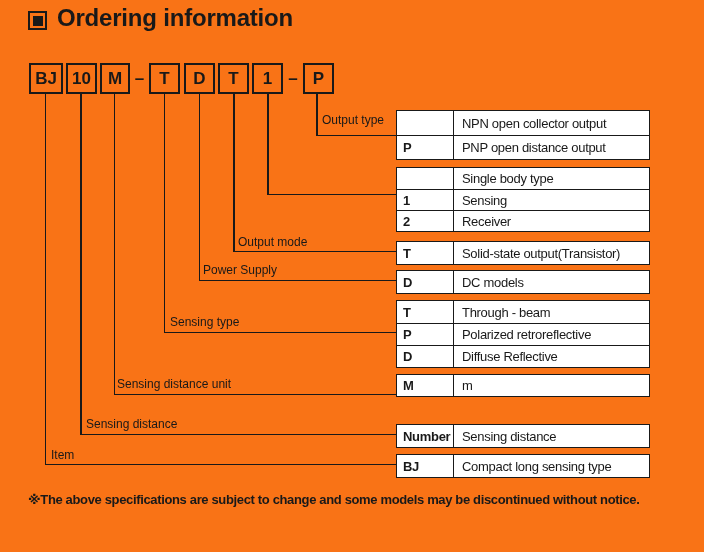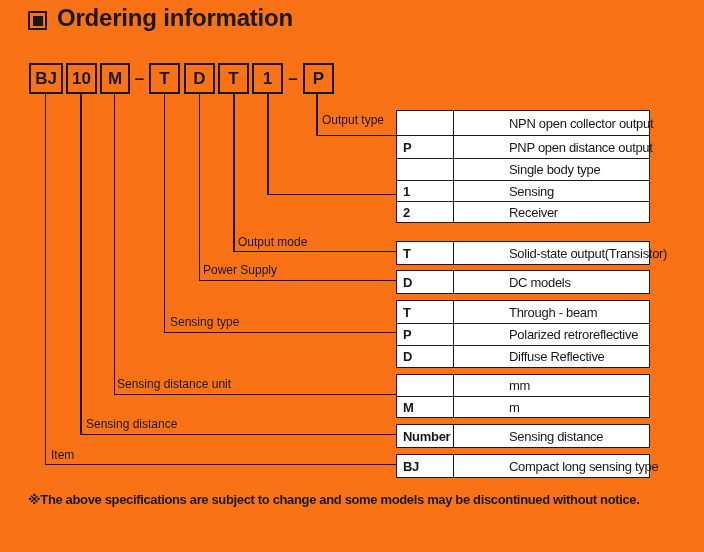--- a/index.html
+++ b/index.html
@@ -16,21 +16,21 @@
        display:flex;align-items:center;justify-content:center;
        font-size:17px;font-weight:bold;}
   .seg.box{border:2px solid #191919;}
   
   .vline{position:absolute;width:1.5px;background:#191919;}
   .hline{position:absolute;height:1.5px;background:#191919;}
   
   .lbl{position:absolute;font-size:12px;line-height:16px;white-space:nowrap;}
   
   .tbl{position:absolute;left:396px;width:254px;box-sizing:border-box;border:1.5px solid #191919;background:#fff;}
-  .row{display:flex;align-items:center;box-sizing:border-box;gap:47px;}
+  .row{display:flex;align-items:center;box-sizing:border-box;}
   .row + .row{border-top:1.5px solid #191919;}
   .cell-code{width:57px;flex:0 0 57px;align-self:stretch;display:flex;align-items:center;
              box-sizing:border-box;border-right:1.5px solid #191919;
              padding-left:6px;font-size:13px;font-weight:bold;white-space:nowrap;letter-spacing:-0.3px;}
   .cell-desc{flex:1;padding-left:8px;font-size:13px;white-space:nowrap;letter-spacing:-0.3px;}
   .t1 .row{height:24px}.t2 .row{height:21px}.t3 .row{height:22px}.t4 .row{height:22px}
   .t5 .row{height:22px}.t6 .row{height:21px}.t7 .row{height:22px}.t8 .row{height:22px}
   
   .footnote{position:absolute;left:28px;top:492px;width:664px;margin:0;
             font-size:13px;font-weight:bold;letter-spacing:-0.35px;white-space:nowrap;}
@@ -86,21 +86,21 @@
     <div class="row">
       <span class="cell-code"></span>
       <span class="cell-desc">NPN open collector output</span>
     </div>
     <div class="row">
       <span class="cell-code">P</span>
       <span class="cell-desc">PNP open distance output</span>
     </div>
   </div>
 
-  <div class="tbl t2" style="top:158px">
+  <div class="tbl t2" style="top:167px">
     <div class="row">
       <span class="cell-code"></span>
       <span class="cell-desc">Single body type</span>
     </div>
     <div class="row">
       <span class="cell-code">1</span>
       <span class="cell-desc">Sensing</span>
     </div>
     <div class="row">
       <span class="cell-code">2</span>
@@ -132,24 +132,20 @@
       <span class="cell-desc">Polarized retroreflective</span>
     </div>
     <div class="row">
       <span class="cell-code">D</span>
       <span class="cell-desc">Diffuse Reflective</span>
     </div>
   </div>
 
   <div class="tbl t6" style="top:374px">
     <div class="row">
-      <span class="cell-code"></span>
-      <span class="cell-desc">mm</span>
-    </div>
-    <div class="row">
       <span class="cell-code">M</span>
       <span class="cell-desc">m</span>
     </div>
   </div>
 
   <div class="tbl t7" style="top:424px">
     <div class="row">
       <span class="cell-code">Number</span>
       <span class="cell-desc">Sensing distance</span>
     </div>

